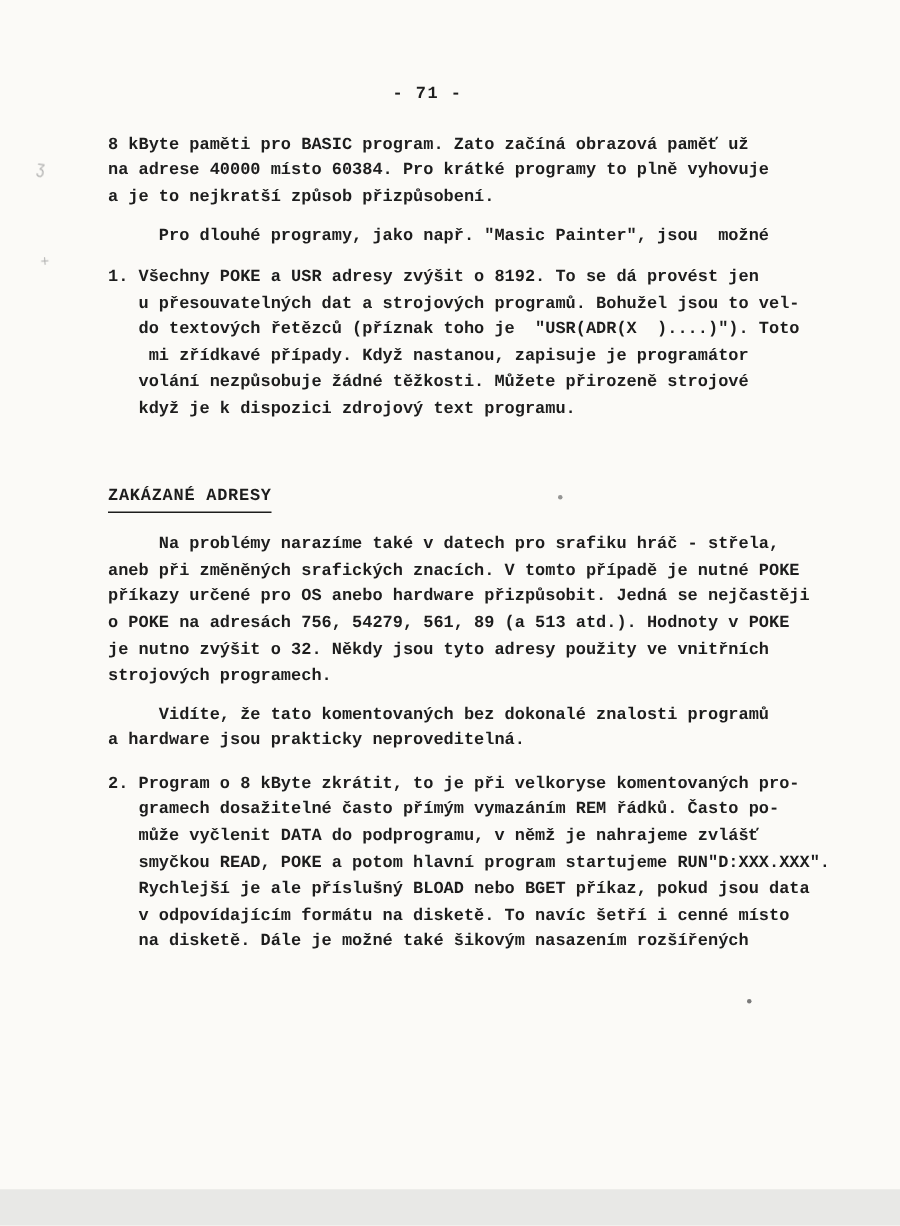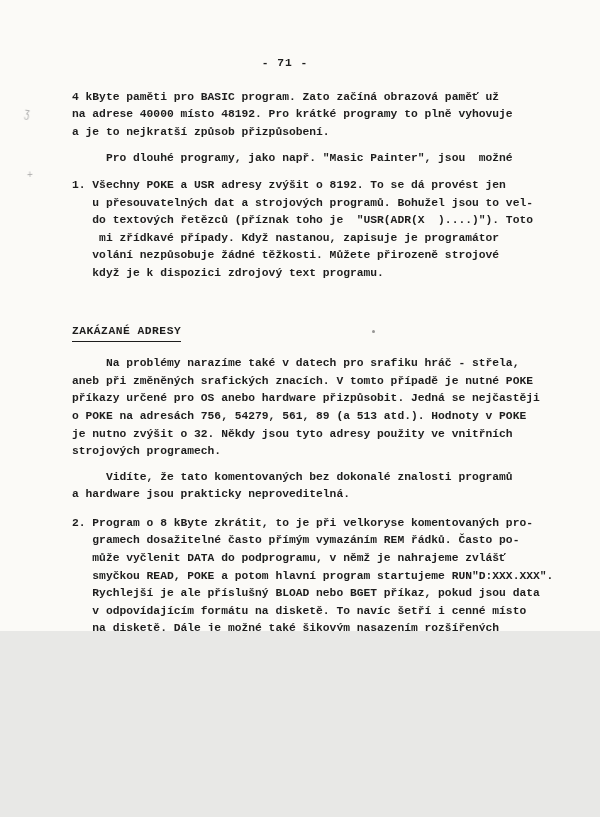--- a/index.html
+++ b/index.html
@@ -3,21 +3,21 @@
 <meta charset="utf-8">
 <style>
   :root{
     --ink:#1d1d1d;
     --paper:#fbfaf7;
   }
   html,body{margin:0;padding:0;background:#e8e8e6;}
   .page{
     position:relative;
     width:600px;
-    height:631px;
+    height:793px;
     margin:0 auto;
     background:var(--paper);
     overflow:hidden;
     font-family:"Liberation Mono","DejaVu Sans Mono",monospace;
     font-weight:700;
     font-size:11.3px;
     color:var(--ink);
     box-sizing:border-box;
     padding:55px 50px 0 72px;
   }
@@ -83,22 +83,22 @@
   }
 </style>
 </head>
 <body>
 
 <div class="page">
 
   <div class="page-number">- 71 -</div>
 
   <div class="block intro">
-      <div class="line">4 kByte paměti pro BASIC program. Zato začíná obrazová paměť už</div>
-      <div class="line">na adrese 40000 místo 48192. Pro krátké programy to plně vyhovuje</div>
+      <div class="line">8 kByte paměti pro BASIC program. Zato začíná obrazová paměť už</div>
+      <div class="line">na adrese 40000 místo 60384. Pro krátké programy to plně vyhovuje</div>
       <div class="line">a je to nejkratší způsob přizpůsobení.</div>
     </div>
 
   <div class="block options-intro">
       <div class="line">     Pro dlouhé programy, jako např. "Masic Painter", jsou  možné</div>
     </div>
 
   <div class="block option-1">
       <div class="line">1. Všechny POKE a USR adresy zvýšit o 8192. To se dá provést jen</div>
       <div class="line">   u přesouvatelných dat a strojových programů. Bohužel jsou to vel-</div>

